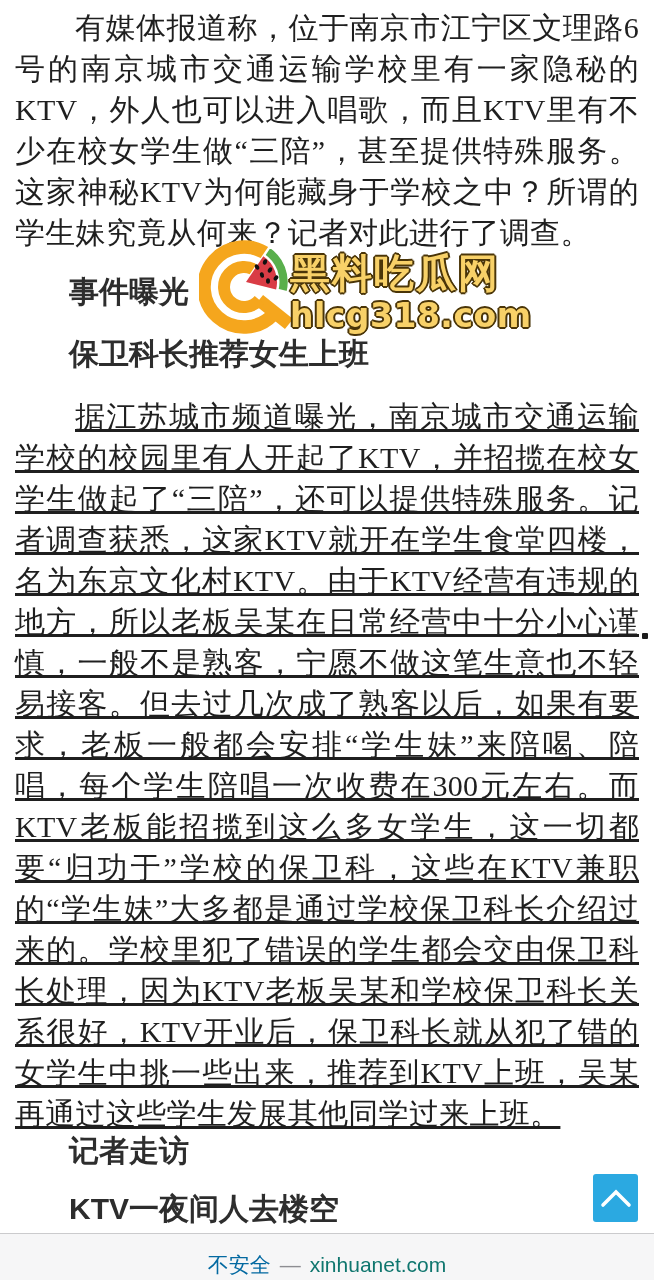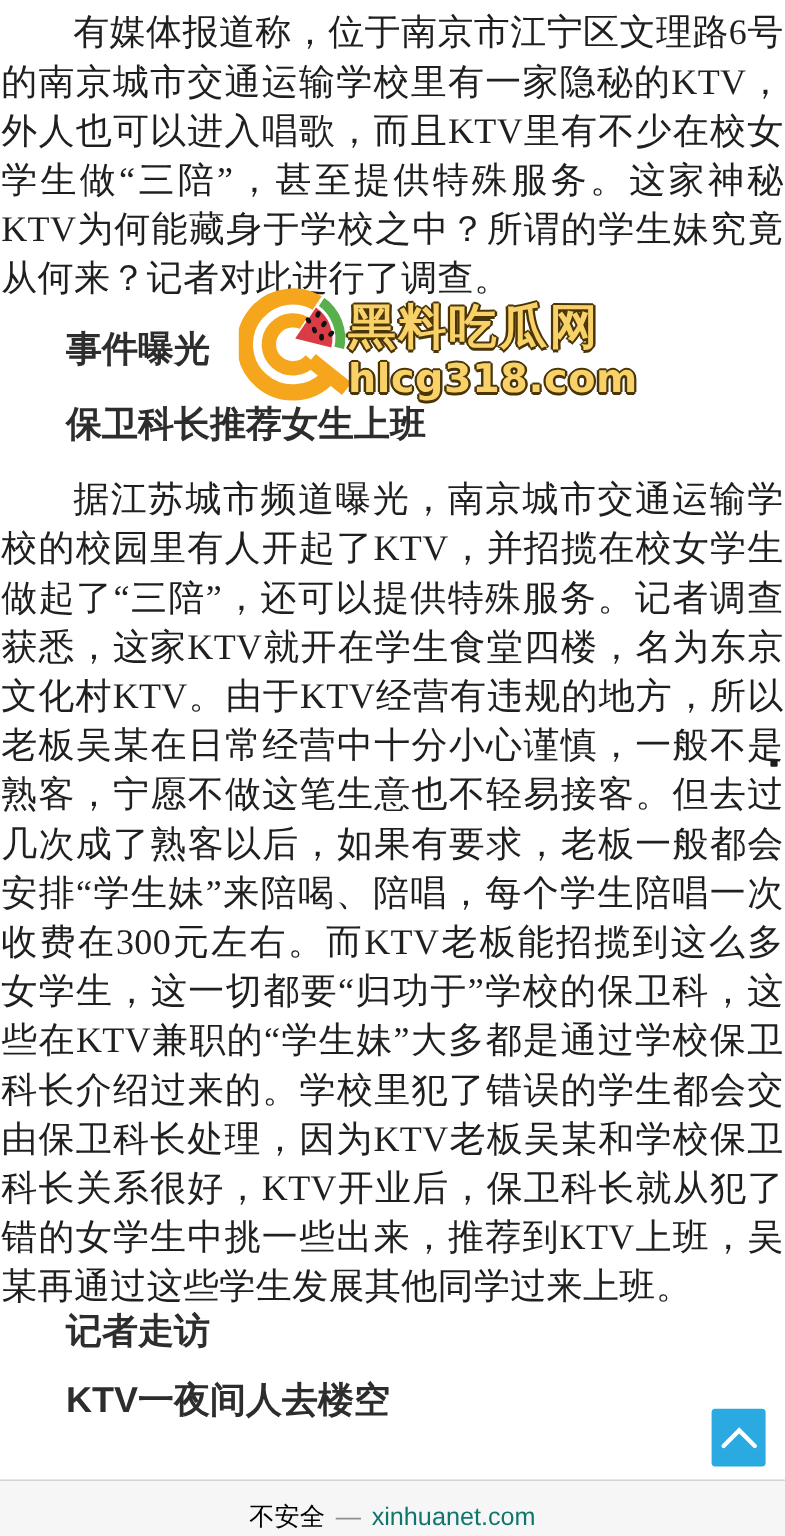--- a/index.html
+++ b/index.html
@@ -1,31 +1,31 @@
 <!DOCTYPE html>
 <html><head>
 <meta charset="utf-8">
 <style>
   html, body { margin:0; padding:0; }
   body {
     width:654px; height:1280px; background:#ffffff; overflow:hidden; position:relative;
     font-family:"Liberation Serif","DejaVu Serif",serif;
   }
-  .article { position:absolute; top:0; left:0; width:654px; padding:7px 1px 0; box-sizing:border-box; }
+  .article { position:absolute; top:0; left:0; width:654px; padding:7px 15px 0; box-sizing:border-box; }
   .para {
     font-size:30px; line-height:41px; color:#1f1f1f; text-align:justify; text-indent:2em; margin:0;
     letter-spacing:0.3px;
   }
   .heading {
     font-family:"Liberation Sans","DejaVu Sans",sans-serif; font-weight:700;
     font-size:30px; line-height:34px; color:#2d2d2d; text-indent:1.8em; margin:0;
   }
   .kicker1 { margin-top:22px; }
   .title1  { margin-top:28px; }
-  .body2   { margin-top:25px; }
+  .body2   { margin-top:25px;text-decoration:underline; }
   .kicker2 { }
   .title2  { margin-top:24px; }
 
   
   .watermark { position:absolute; left:199px; top:231px; display:flex; align-items:flex-end; pointer-events:none; }
   .wm-icon { width:105px; height:105px; flex:0 0 auto; }
   .wm-text { margin-left:-14px; margin-top:1px; font-family:"DejaVu Sans","Liberation Sans",sans-serif; font-weight:700; white-space:nowrap; }
   .wm-name {
     font-size:40px; line-height:45px; letter-spacing:2px; color:#F8D168;
     text-shadow:-2px 0 0 #4a3508, 2px 0 0 #4a3508, 0 -2px 0 #4a3508, 0 2px 0 #4a3508,
@@ -47,21 +47,21 @@
   
   .artifact-dot { position:absolute; left:642px; top:633px; width:6px; height:6px; background:#1c1c1c; border-radius:1px; }
 
   
   .url-bar {
     position:absolute; left:0; top:1233px; width:654px; height:47px; box-sizing:border-box;
     background:#f6f6f7; border-top:1px solid #cbcbcd;
     display:flex; justify-content:center; align-items:flex-start; padding-top:19px;
     font-family:"Liberation Sans","DejaVu Sans",sans-serif; font-size:21px; line-height:24px;
   }
-  .insecure { color:#000000; }
+  .insecure { color:#0369a1; }
   .sep { color:#8d8d92; margin:0 9px; }
   .domain { color:#0f766e; }
 </style>
 </head>
 <body>
 
 <div class="article">
   <p class="para">有媒体报道称，位于南京市江宁区文理路6号的南京城市交通运输学校里有一家隐秘的KTV，外人也可以进入唱歌，而且KTV里有不少在校女学生做“三陪”，甚至提供特殊服务。这家神秘KTV为何能藏身于学校之中？所谓的学生妹究竟从何来？记者对此进行了调查。</p>
   <h3 class="heading kicker1">事件曝光</h3>
   <h3 class="heading title1">保卫科长推荐女生上班</h3>

